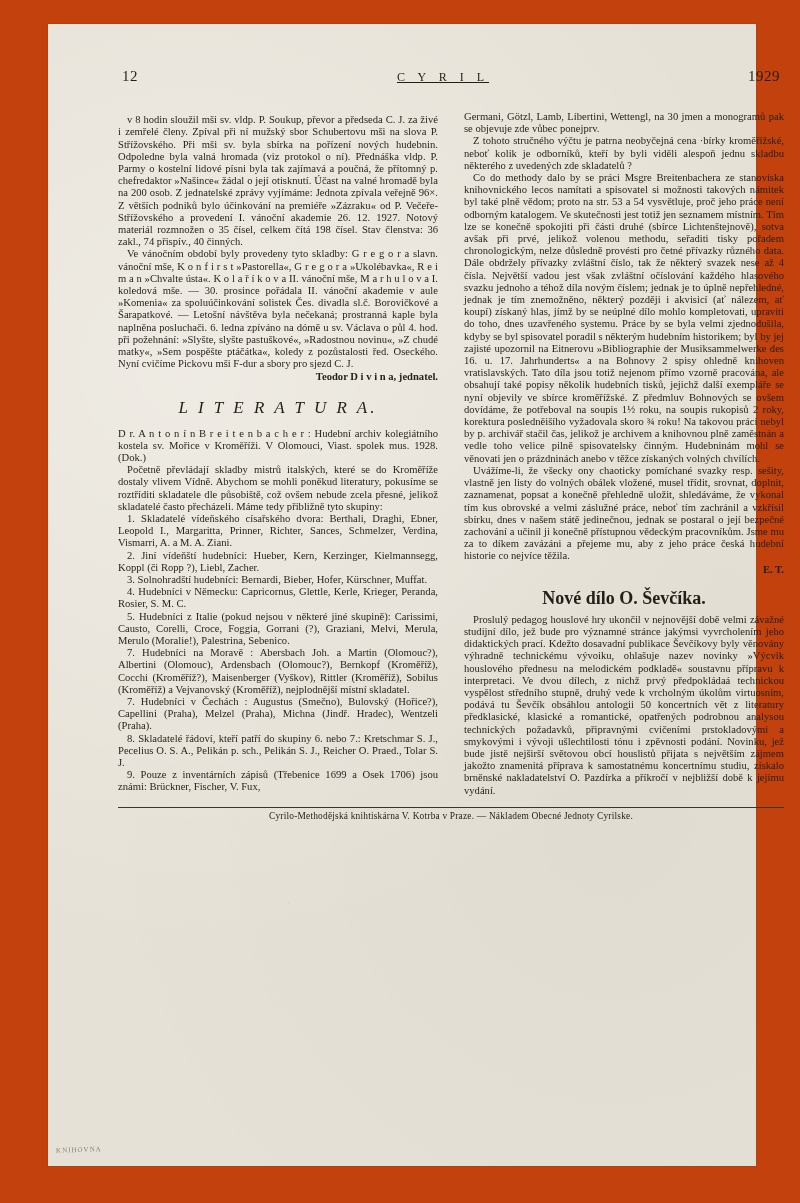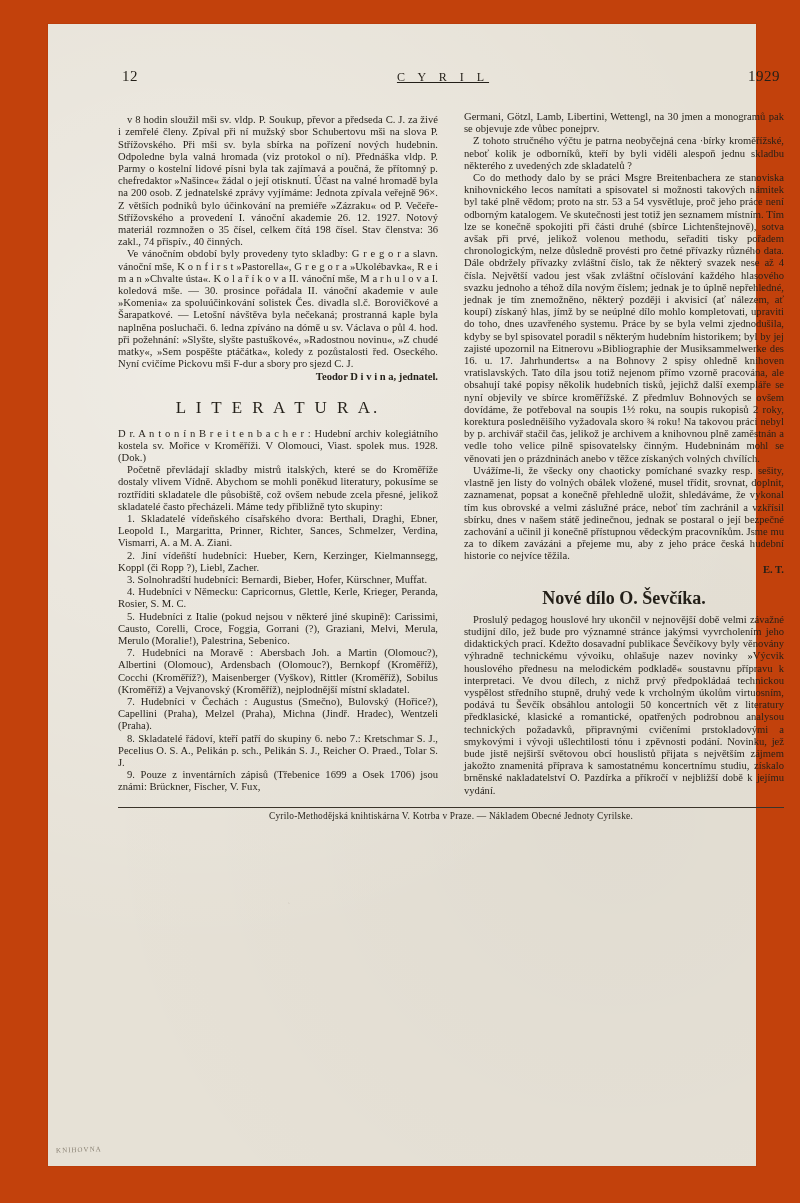--- a/index.html
+++ b/index.html
@@ -75,20 +75,21 @@
     margin: 1px 0 0 0;
     font-size: 10.6px;
     line-height: 12.2px;
     text-align: right;
     font-weight: bold;
   }
   .sec-head {
     text-align: center;
     font-size: 17px;
     letter-spacing: 3px;
+    font-style: italic;
     margin: 14px 0 10px 0;
     font-family: "Liberation Serif", serif;
   }
   .sub-head {
     text-align: center;
     font-size: 18px;
     font-weight: bold;
     margin: 12px 0 5px 0;
   }
   

